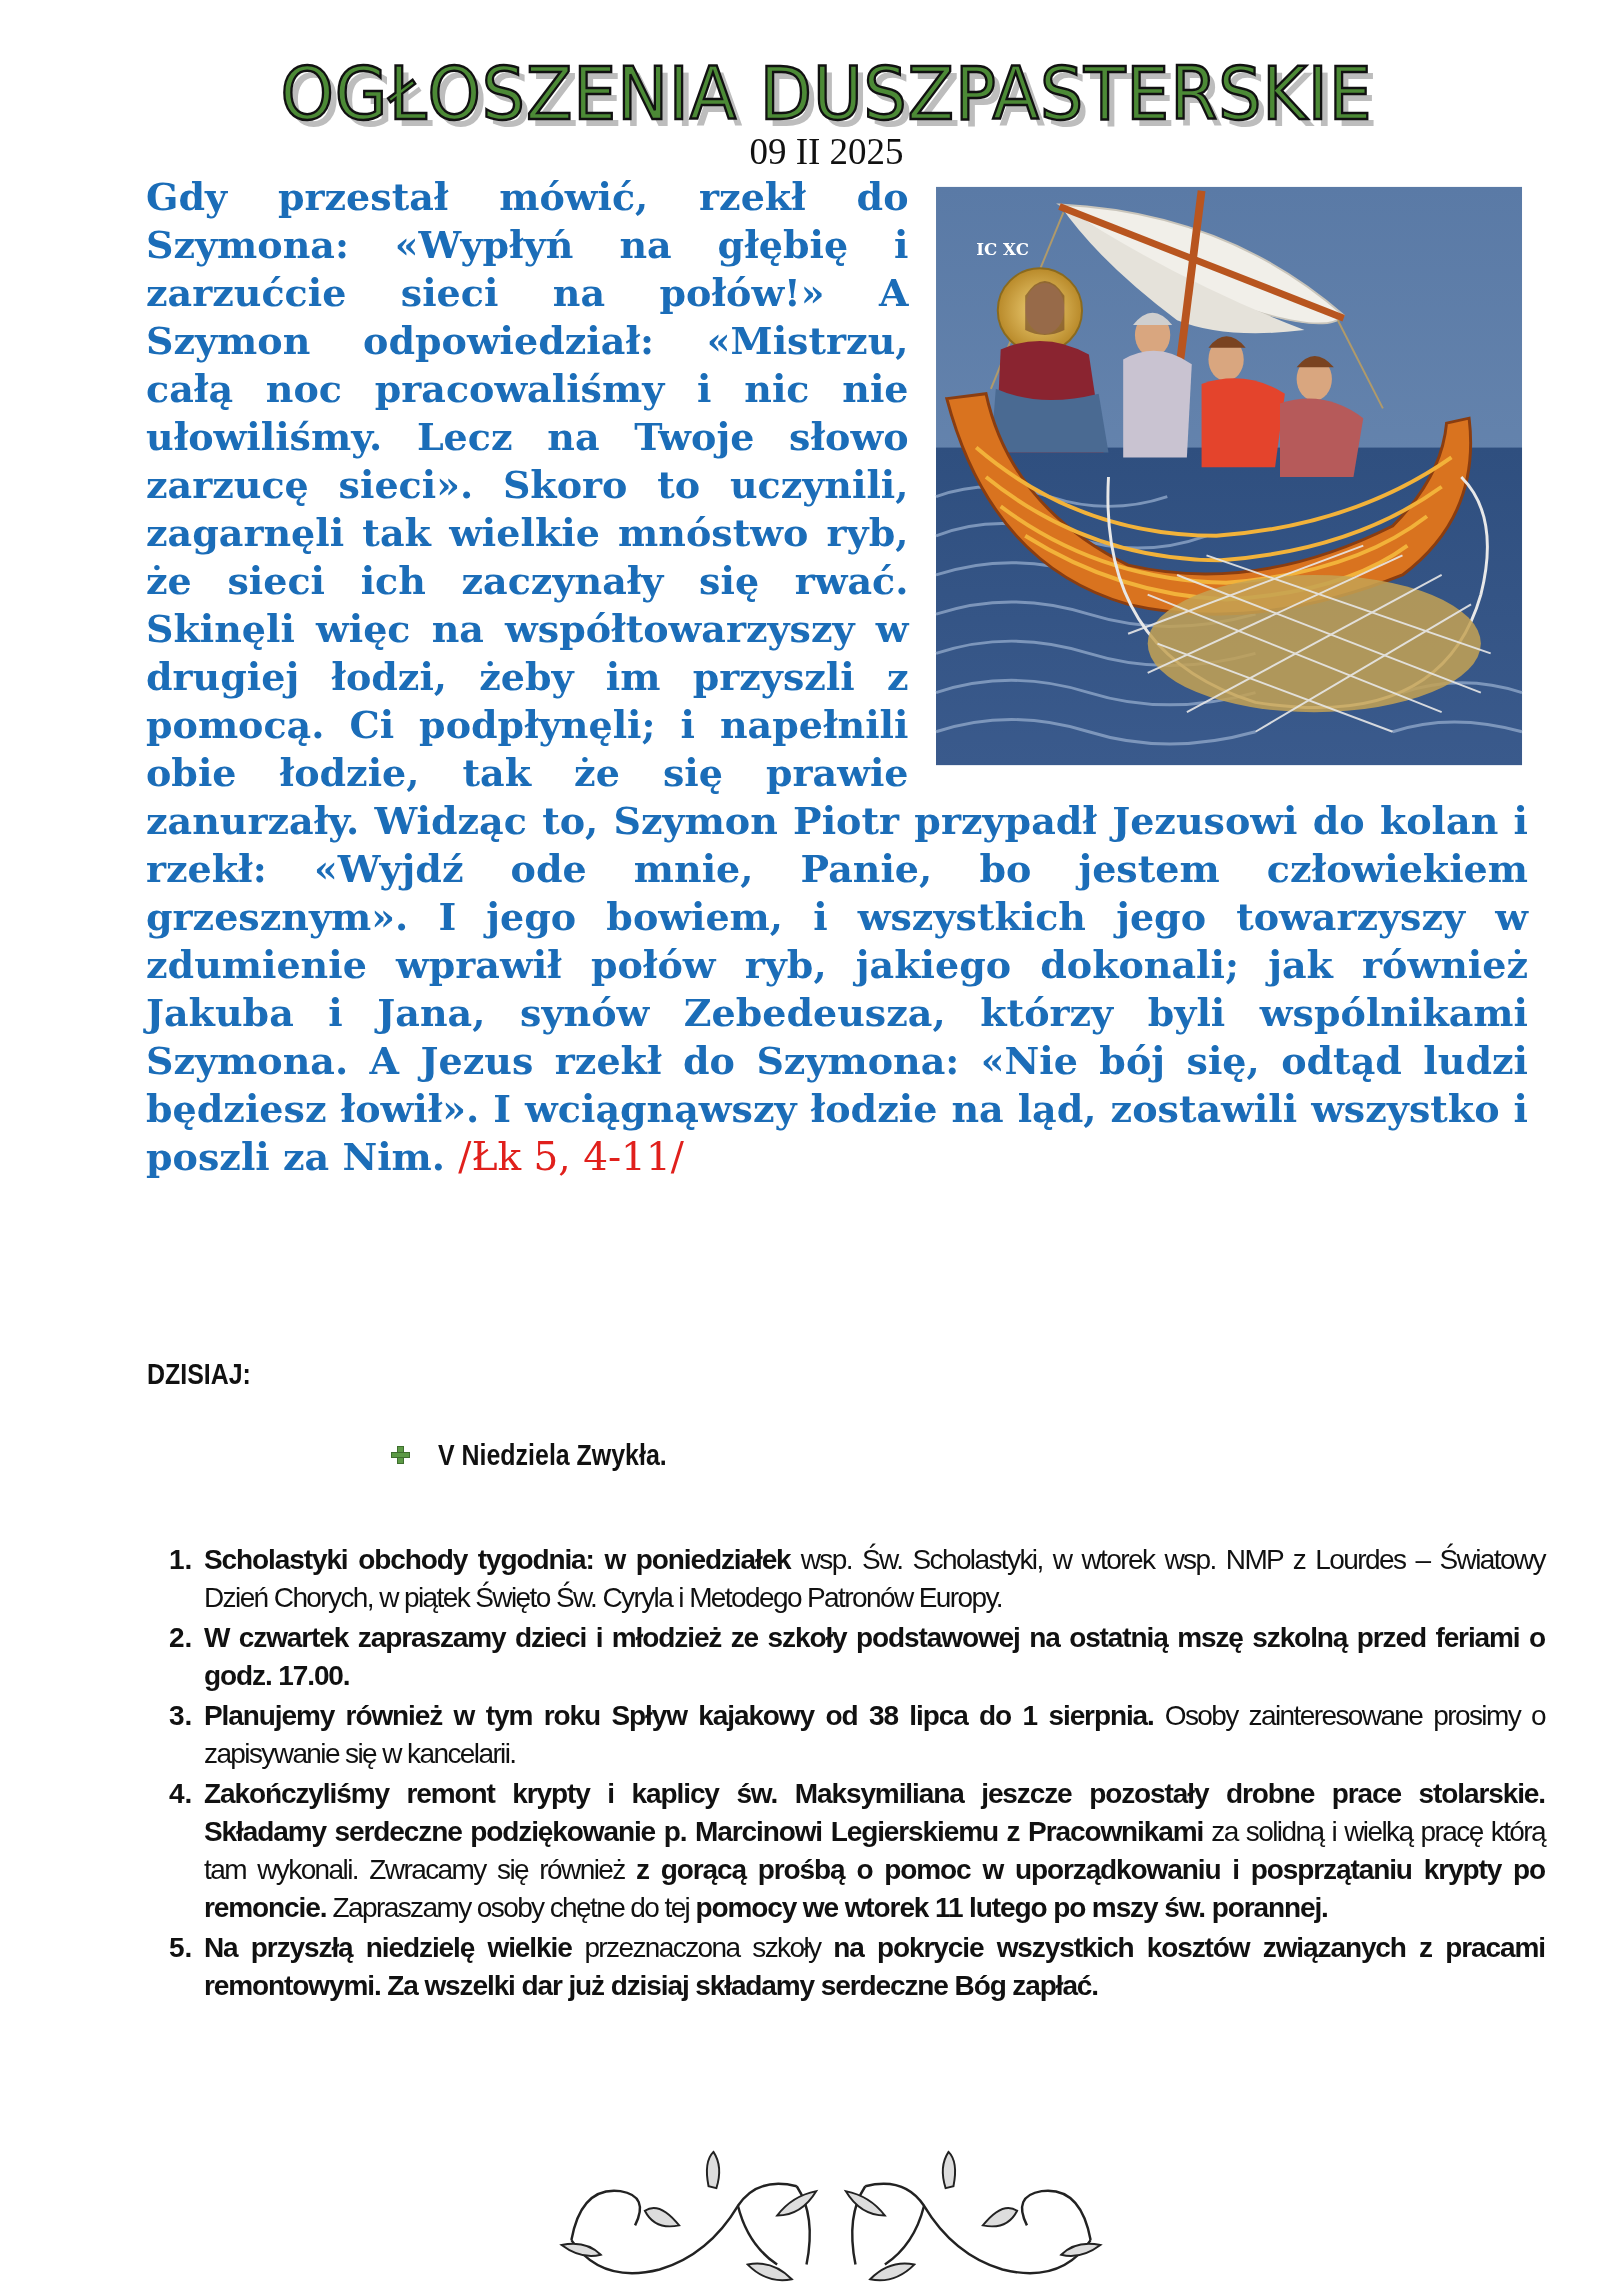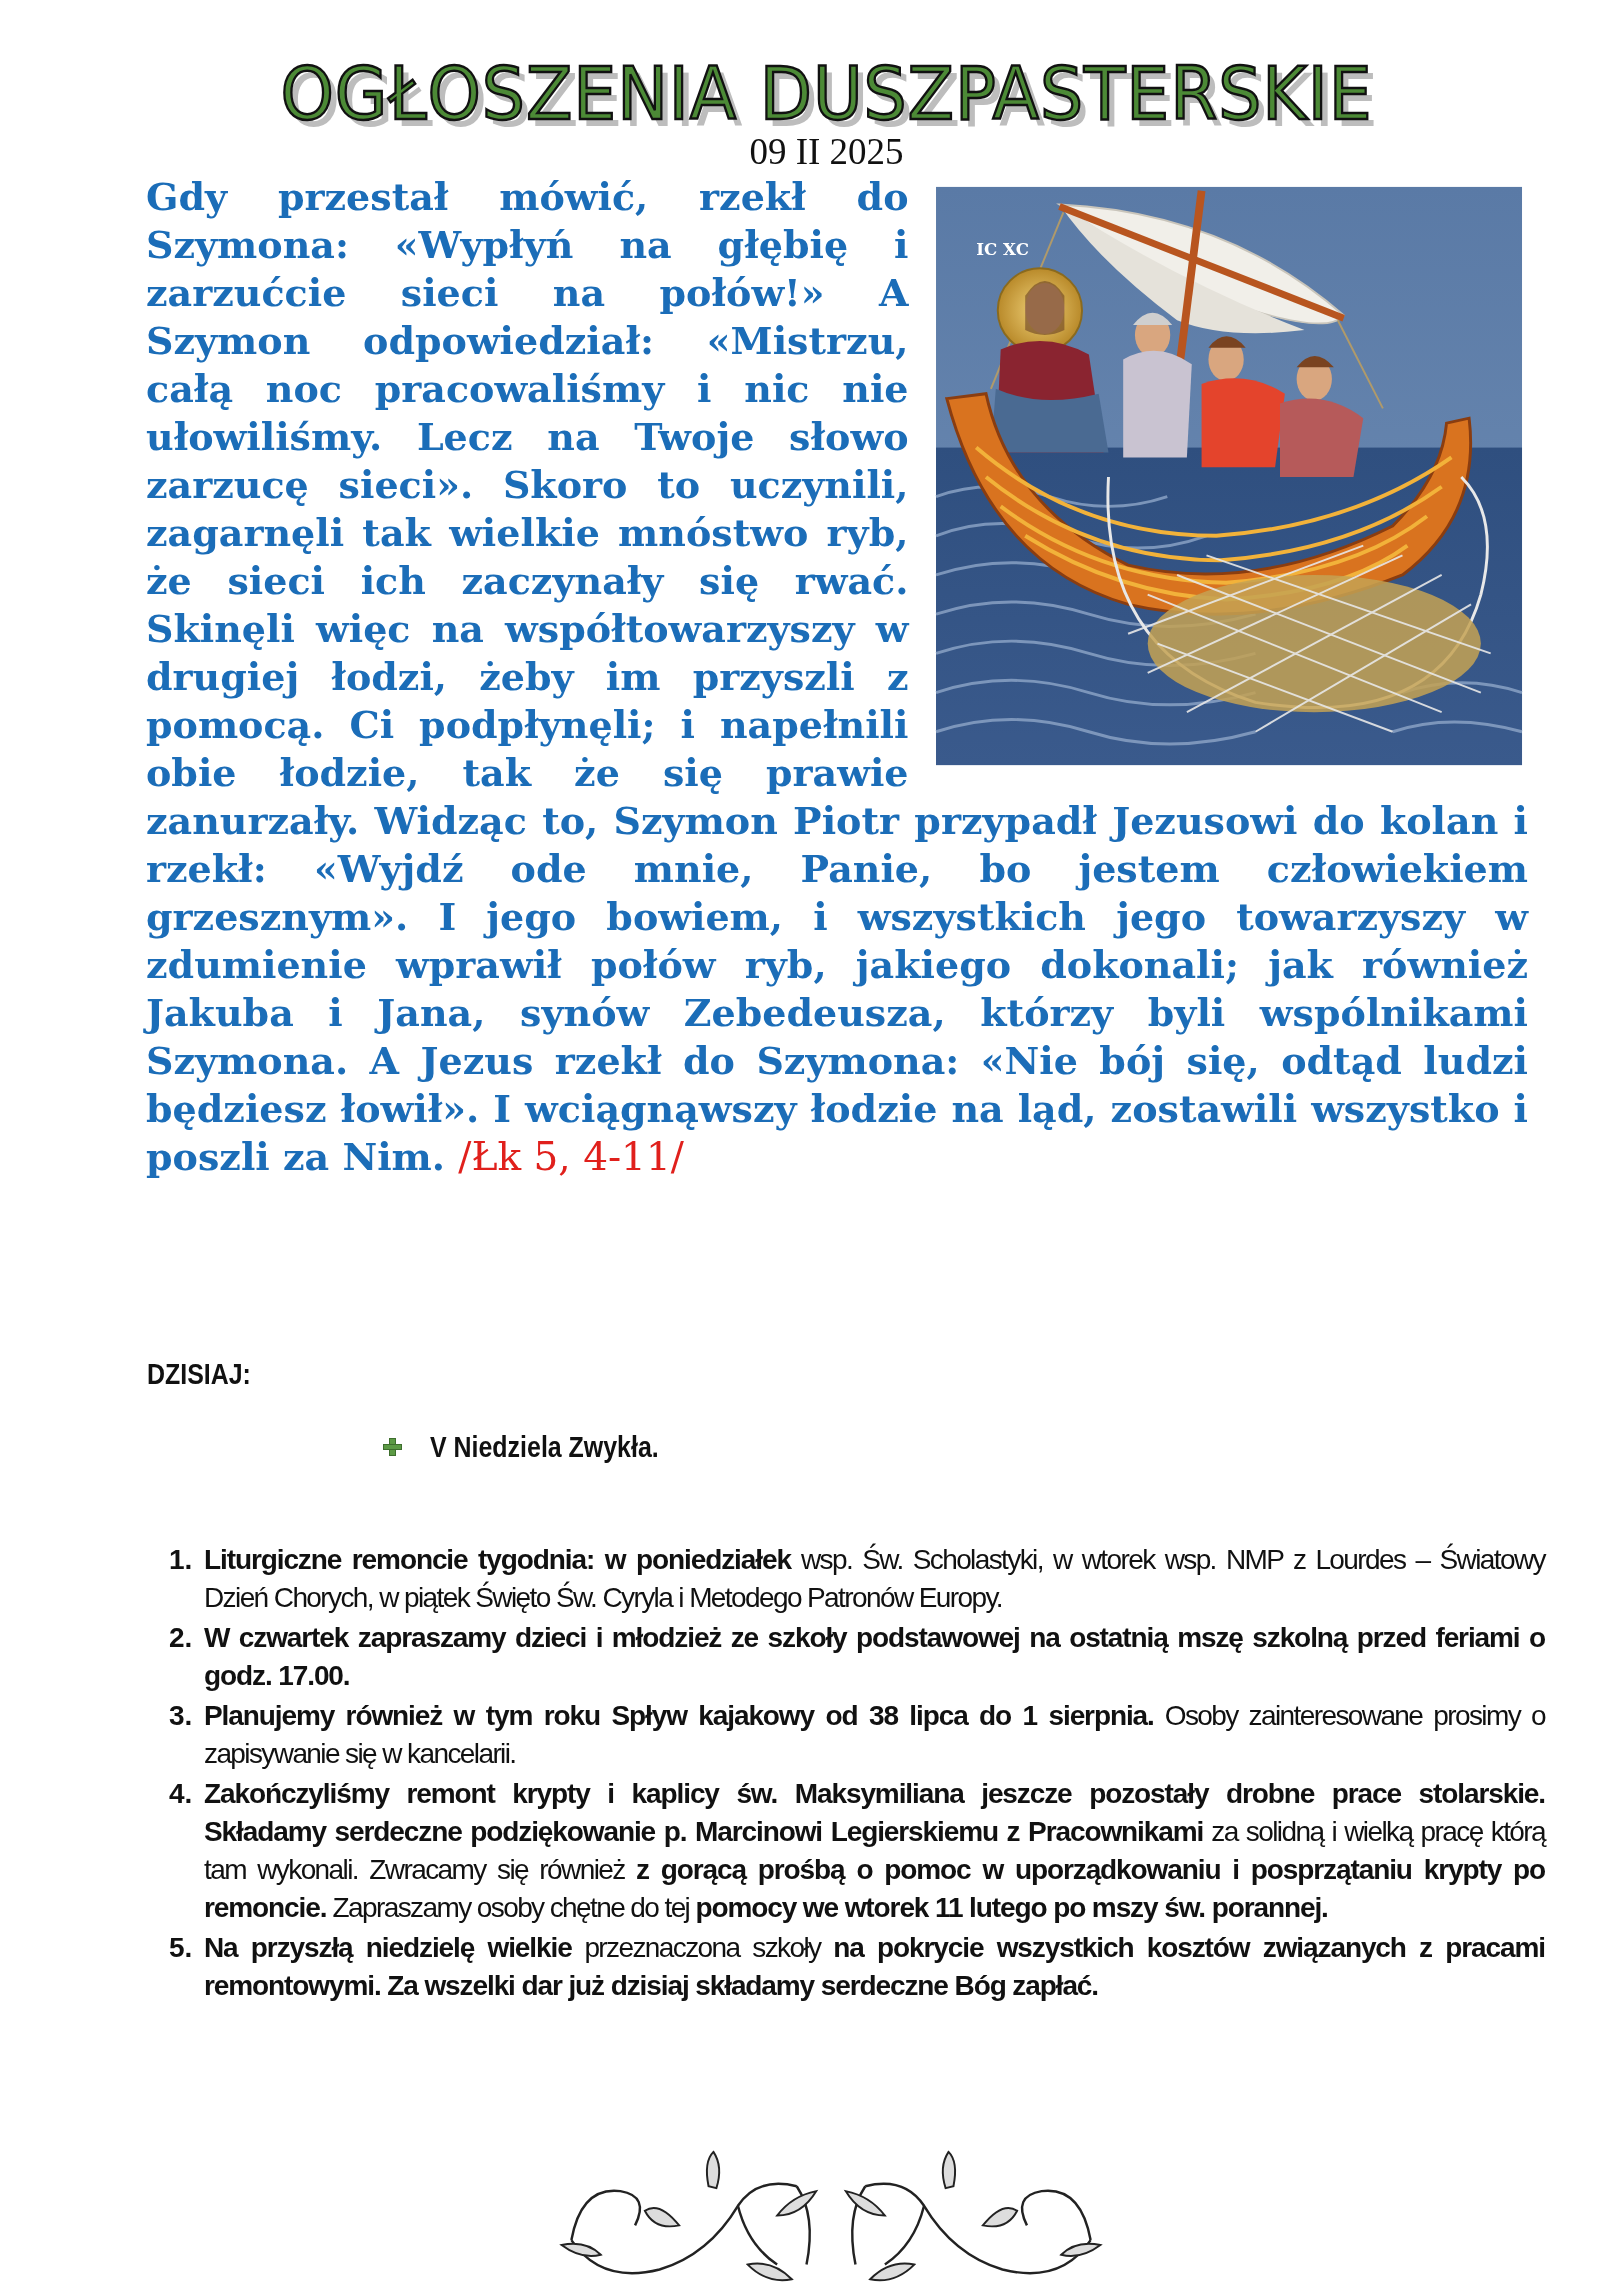--- a/index.html
+++ b/index.html
@@ -34,21 +34,21 @@
   }
 
   .icon-img { width: 596px; height: 586px; display: block; }
 
   .today {
     position: absolute; left: 131px; top: 1358px;
     font-family: "Liberation Sans", sans-serif; font-weight: bold; font-size: 29px; color: #111;
     transform: scaleX(0.86); transform-origin: left;
   }
 
-  .bullets { position: absolute; left: 366px; top: 1429px; margin: 0; padding: 0; list-style: none; }
+  .bullets { position: absolute; left: 366px; top: 1429px; margin: 8px; padding: 0; list-style: none; }
   .bullets li {
     display: flex; align-items: center; height: 37px;
     font-family: "Liberation Sans", sans-serif; font-weight: bold; font-size: 29px; color: #111;
   }
   .bullets .cross { width: 21.6px; height: 21.6px; position: relative; margin-right: 26.5px; }
   .bullets .cross:before, .bullets .cross:after {
     content: ""; position: absolute; background: #5c9a45; border: 1.5px solid #3e6e2e;
   }
   .bullets .cross:before { left: 6.9px; top: 1px; width: 4.9px; height: 16.7px; }
   .bullets .cross:after { left: 1px; top: 6.9px; width: 16.7px; height: 4.9px; }
@@ -165,21 +165,21 @@
   <ul class="bullets">
     <li>
       <span class="cross"></span>
       <span class="txt">V Niedziela Zwykła.</span>
     </li>
   </ul>
 
   <ol class="ann" id="ann-list">
       <li>
         <span class="num">1.</span>
-        <span class="body"><b>Liturgiczne remoncie tygodnia: w poniedziałek</b><span class="n"> wsp. Św. Scholastyki, w wtorek wsp. NMP z Lourdes – Światowy Dzień Chorych, w piątek Święto Św. Cyryla i Metodego Patronów Europy.</span></span>
+        <span class="body"><b>Scholastyki obchody tygodnia: w poniedziałek</b><span class="n"> wsp. Św. Scholastyki, w wtorek wsp. NMP z Lourdes – Światowy Dzień Chorych, w piątek Święto Św. Cyryla i Metodego Patronów Europy.</span></span>
       </li>
       <li>
         <span class="num">2.</span>
         <span class="body"><b>W czwartek zapraszamy dzieci i młodzież ze szkoły podstawowej na ostatnią mszę szkolną przed feriami o godz. 17.00.</b></span>
       </li>
       <li>
         <span class="num">3.</span>
         <span class="body"><b>Planujemy również w tym roku Spływ kajakowy od 38 lipca do 1 sierpnia.</b><span class="n"> Osoby zainteresowane prosimy o zapisywanie się w kancelarii.</span></span>
       </li>
       <li>

